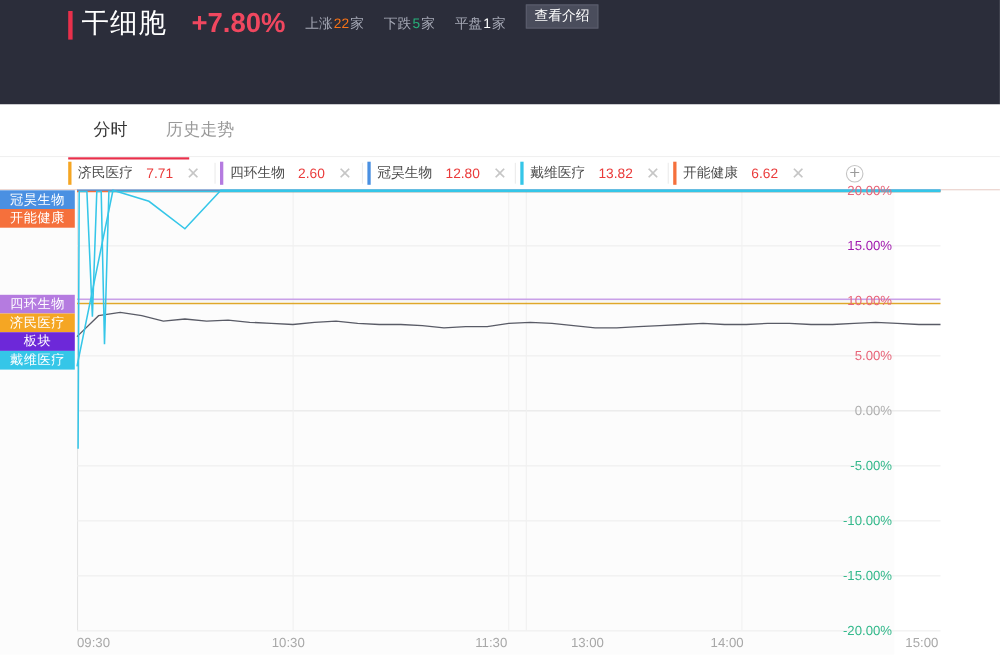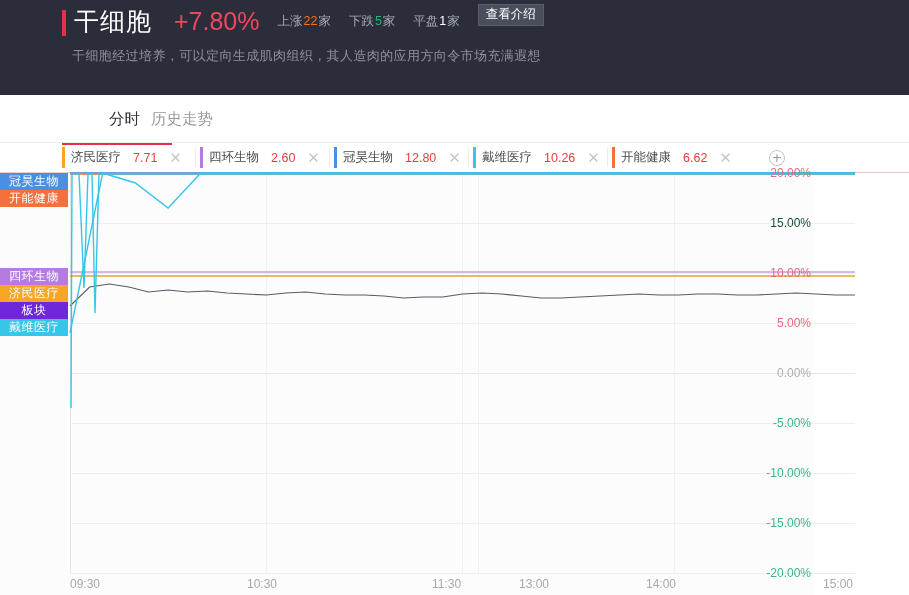--- a/index.html
+++ b/index.html
@@ -26,21 +26,21 @@
     background: #e8304b;
     margin-right: 8px;
     position: relative; top: 4px;
   }
   .title-text {
     font-size: 25px; color: #ffffff; letter-spacing: 1px;
     font-weight: 400; line-height: 30px;
   }
   .pct {
     font-size: 25px; color: #f0475f; margin-left: 22px;
-    line-height: 30px; font-weight: 400;
+    line-height: 30px; font-weight: 700;
   }
   .stat {
     font-size: 12.5px; color: #a6a9b6; margin-left: 18px;
     line-height: 30px; white-space: nowrap;
   }
   .stat .up   { color: #f97316; margin: 0 1px; }
   .stat .down { color: #27b07a; margin: 0 1px; }
   .stat .flat { color: #ffffff; margin: 0 1px; }
   .intro-btn {
     margin-left: 18px;
@@ -63,21 +63,21 @@
     position: absolute; left: 0; top: 95px;
     width: 909px; height: 48px;
     background: #ffffff;
     border-bottom: 1px solid #ededed;
   }
   .tab {
     position: absolute; top: 14px;
     font-size: 15.5px; color: #9a9a9a;
     cursor: pointer; line-height: 20px;
   }
-  .tab.active { color: #333333; margin-left: 24px; }
+  .tab.active { color: #333333; }
   .tab-fenshi { left: 85px; }
   .tab-lishi  { left: 151px; }
 
   
   .chips {
     position: absolute; left: 0; top: 143px;
     width: 909px; height: 30px;
     background: #ffffff;
     border-bottom: 1px solid #e9cfc9;
   }
@@ -175,21 +175,20 @@
       <span>上涨</span><span class="up">22</span><span>家</span>
     </span>
     <span class="stat">
       <span>下跌</span><span class="down">5</span><span>家</span>
     </span>
     <span class="stat">
       <span>平盘</span><span class="flat">1</span><span>家</span>
     </span>
     <span class="intro-btn">查看介绍</span>
   </div>
-  <div class="hdr-row2">干细胞经过培养，可以定向生成肌肉组织，其人造肉的应用方向令市场充满遐想</div>
 </div>
 
 <div class="tabbar">
   <div class="tab active tab-fenshi">分时</div>
   <div class="tab tab-lishi">历史走势</div>
 </div>
 
 <div class="chips">
   <div id="chip-container">
       <div class="chip" style="left: 62px; width: 134px;">
@@ -208,21 +207,21 @@
       <div class="chip" style="left: 334px; width: 135px;">
         <span class="bar" style="background: rgb(74, 144, 226);"></span>
         <span class="nm">冠昊生物</span>
         <span class="vl">12.80</span>
         <span class="x">✕</span>
       </div>
       <div class="chip-sep" style="left: 329px;"></div>
       <div class="chip" style="left: 473px; width: 135px;">
         <span class="bar" style="background: rgb(53, 198, 232);"></span>
         <span class="nm">戴维医疗</span>
-        <span class="vl">10.26</span>
+        <span class="vl">13.82</span>
         <span class="x">✕</span>
       </div>
       <div class="chip-sep" style="left: 468px;"></div>
       <div class="chip" style="left: 612px; width: 130px;">
         <span class="bar" style="background: rgb(245, 112, 60);"></span>
         <span class="nm">开能健康</span>
         <span class="vl">6.62</span>
         <span class="x">✕</span>
       </div>
       <div class="chip-sep" style="left: 607px;"></div>
@@ -256,21 +255,21 @@
         <polyline points="0.0,1.0 32.7,1.0 65.4,1.0 98.1,1.0 130.8,1.0 163.5,1.0 196.3,1.0 229.0,1.0 261.7,1.0 294.4,1.0 327.1,1.0 359.8,1.0 392.5,1.0 425.2,1.0 457.9,1.0 490.6,1.0 523.3,1.0 556.0,1.0 588.8,1.0 621.5,1.0 654.2,1.0 686.9,1.0 719.6,1.0 752.3,1.0 785.0,1.0" fill="none" stroke="#f5703c" stroke-width="1.4"></polyline>
         <polyline points="0.0,99.0 32.7,99.0 65.4,99.0 98.1,99.0 130.8,99.0 163.5,99.0 196.3,99.0 229.0,99.0 261.7,99.0 294.4,99.0 327.1,99.0 359.8,99.0 392.5,99.0 425.2,99.0 457.9,99.0 490.6,99.0 523.3,99.0 556.0,99.0 588.8,99.0 621.5,99.0 654.2,99.0 686.9,99.0 719.6,99.0 752.3,99.0 785.0,99.0" fill="none" stroke="#c9a0e8" stroke-width="1.4"></polyline>
         <polyline points="0.0,103.0 32.7,103.0 65.4,103.0 98.1,103.0 130.8,103.0 163.5,103.0 196.3,103.0 229.0,103.0 261.7,103.0 294.4,103.0 327.1,103.0 359.8,103.0 392.5,103.0 425.2,103.0 457.9,103.0 490.6,103.0 523.3,103.0 556.0,103.0 588.8,103.0 621.5,103.0 654.2,103.0 686.9,103.0 719.6,103.0 752.3,103.0 785.0,103.0" fill="none" stroke="#dfa72a" stroke-width="1.4"></polyline>
         <polyline points="0.0,133.0 19.6,114.0 39.3,111.0 58.9,114.0 78.5,119.0 98.1,117.0 117.8,119.0 137.4,118.0 157.0,120.0 176.6,121.0 196.3,122.0 215.9,120.0 235.5,119.0 255.1,121.0 274.8,122.0 294.4,122.0 314.0,123.0 333.6,125.0 353.3,124.0 372.9,124.0 392.5,121.0 412.1,120.0 431.8,121.0 451.4,123.0 471.0,125.0 490.6,125.0 510.3,124.0 529.9,123.0 549.5,122.0 569.1,121.0 588.8,122.0 608.4,122.0 628.0,121.0 647.6,121.0 667.3,122.0 686.9,122.0 706.5,121.0 726.1,120.0 745.8,121.0 765.4,122.0 785.0,122.0" fill="none" stroke="#595b66" stroke-width="1.2"></polyline>
         <polyline points="0.0,160.0 32.7,0.0 65.4,10.0 98.1,35.0 130.8,0.0 163.5,0.0 196.3,0.0 229.0,0.0 261.7,0.0 294.4,0.0 327.1,0.0 359.8,0.0 392.5,0.0 425.2,0.0 457.9,0.0 490.6,0.0 523.3,0.0 556.0,0.0 588.8,0.0 621.5,0.0 654.2,0.0 686.9,0.0 719.6,0.0 752.3,0.0 785.0,0.0" fill="none" stroke="#35c6e8" stroke-width="1.4"></polyline>
         <polyline points="1,235.0 2,1.0 9,1.0 14,115.0 18,1.0 22,1.0 25,140.0 29,1.0 785,1.0" fill="none" stroke="#35c6e8" stroke-width="1.4"></polyline>
       </svg>
   </div>
   <div id="ylabels">
       <div class="ylabel" style="top: -6px; color: rgb(232, 102, 122);">20.00%</div>
-      <div class="ylabel" style="top: 44px; color: #14532d;">15.00%</div>
+      <div class="ylabel" style="top: 44px; color: #a21caf;">15.00%</div>
       <div class="ylabel" style="top: 94px; color: rgb(232, 102, 122);">10.00%</div>
       <div class="ylabel" style="top: 144px; color: rgb(232, 102, 122);">5.00%</div>
       <div class="ylabel" style="top: 194px; color: rgb(176, 176, 176);">0.00%</div>
       <div class="ylabel" style="top: 244px; color: rgb(53, 185, 140);">-5.00%</div>
       <div class="ylabel" style="top: 294px; color: rgb(53, 185, 140);">-10.00%</div>
       <div class="ylabel" style="top: 344px; color: rgb(53, 185, 140);">-15.00%</div>
       <div class="ylabel" style="top: 394px; color: rgb(53, 185, 140);">-20.00%</div>
     </div>
   <div id="xlabels">
       <div class="xlabel" style="left: 70px;">09:30</div>

